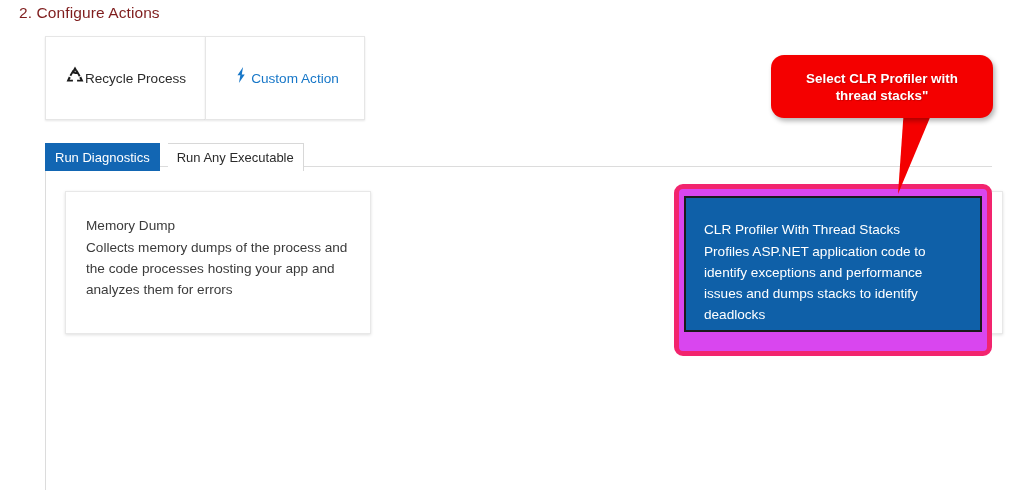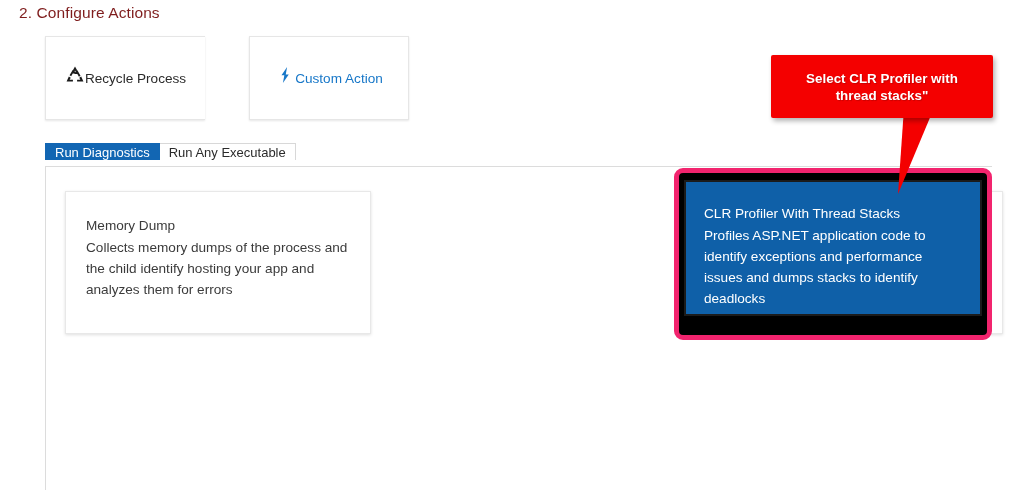--- a/index.html
+++ b/index.html
@@ -41,21 +41,21 @@
     background: #ffffff;
     border: 1px solid #e6e6e6;
     border-right: none;
     box-shadow: 0 1px 2px rgba(0,0,0,.10);
     display: flex;
     flex-direction: row;
     align-items: center;
     justify-content: center;
     box-sizing: border-box;
   }
-  .action-tile:last-child { border-right: 1px solid #e6e6e6; margin-left: 44px; }
+  .action-tile:last-child { border-right: 1px solid #e6e6e6; }
   .action-tile .tile-icon {
     height: 24px;
     display: flex;
     align-items: center;
     justify-content: center;
     margin-bottom: 7px;
   }
   .action-tile .tile-label {
     font-size: 13.6px;
     color: #2b2b2b;
@@ -65,33 +65,33 @@
 
   
   .tabs {
     position: absolute;
     left: 45px;
     top: 143px;
     display: flex;
     z-index: 4;
   }
   .tab {
-    height: 17px;
+    height: 28px;
     padding: 0 9px;
     display: flex;
-    align-items: flex-end;
+    align-items: center;
     font-size: 13px;
     box-sizing: border-box;
     border: 1px solid #d8d8d8;
     border-bottom: none;
     background: #ffffff;
     color: #2b2b2b;
     white-space: nowrap;
   }
-  .tab + .tab { border-left: none; }
+  .tab + .tab { border-left: none; margin-left: 8px; }
   .tab.is-selected {
     background: #1266b3;
     border-color: #1266b3;
     color: #ffffff;
   }
 
   
   .panel {
     position: absolute;
     left: 45px;
@@ -142,46 +142,46 @@
     padding: 21px 16px 0 18px;
     box-shadow: none;
   }
   .card.is-selected .card-title,
   .card.is-selected .card-desc { color: #ffffff; }
 
   
   .highlight-ring {
     position: absolute;
     left: 674px;
-    top: 168px;
+    top: 184px;
     width: 318px;
     height: 172px;
     border: 5px solid #f2246e;
     border-radius: 9px;
     box-sizing: border-box;
-    background: #000000;
+    background: #d946ef;
     z-index: 5;
   }
   .highlight-ring .ring-inner {
     position: absolute;
     left: 5px;
     top: 7px;
     width: 298px;
     height: 136px;
   }
 
   
   .callout {
     position: absolute;
     left: 771px;
     top: 55px;
     width: 222px;
     height: 63px;
     background: #f40000;
-    border-radius: 2px;
+    border-radius: 13px;
     box-shadow: 2px 3px 5px rgba(0,0,0,.30);
     z-index: 9;
     display: flex;
     align-items: center;
     justify-content: center;
   }
   .callout .callout-text {
     color: #ffffff;
     font-size: 13.4px;
     font-weight: bold;
@@ -242,21 +242,21 @@
   <div class="tab">
     <span>Run Any Executable</span>
   </div>
 </div>
 
 <div class="panel">
   <div class="card-grid">
 
     <div class="card">
       <div class="card-title">Memory Dump</div>
-      <div class="card-desc">Collects memory dumps of the process and the child identify hosting your app and analyzes them for errors</div>
+      <div class="card-desc">Collects memory dumps of the process and the code processes hosting your app and analyzes them for errors</div>
     </div>
 
 
     <div></div>
 
     <div class="card">
       <div class="card-title">JAVA Memory Dump</div>
     </div>
 
 

